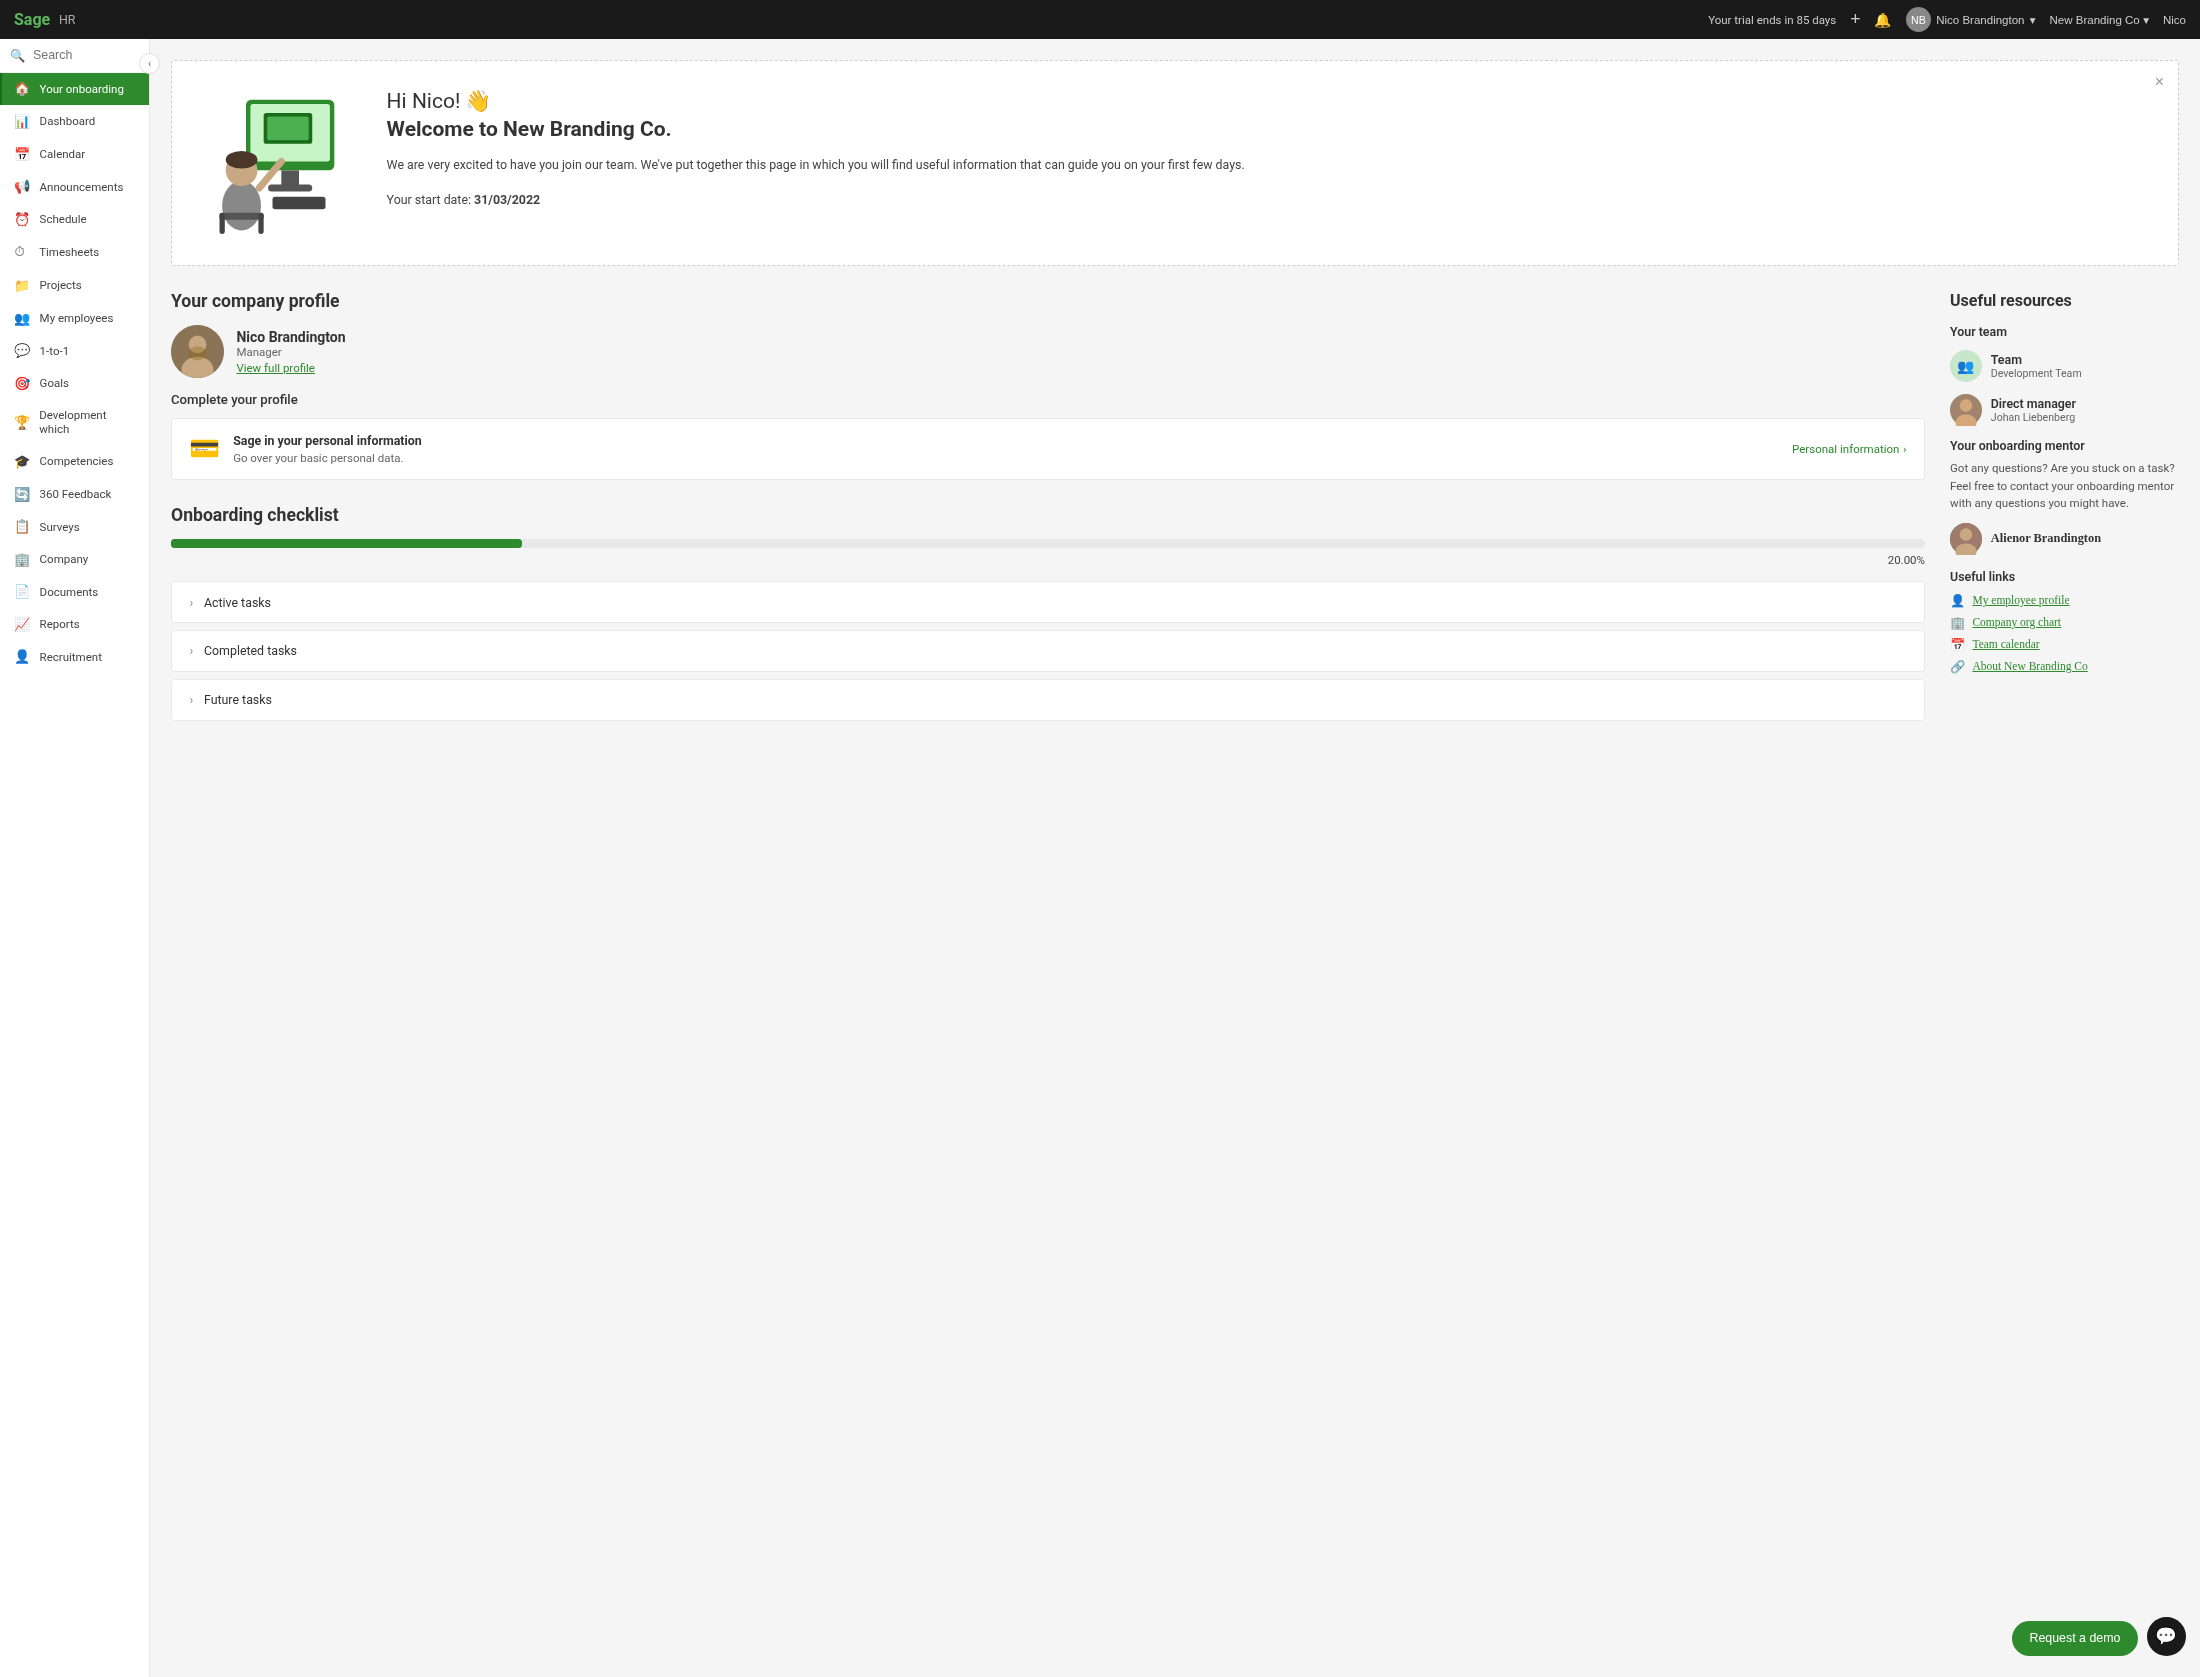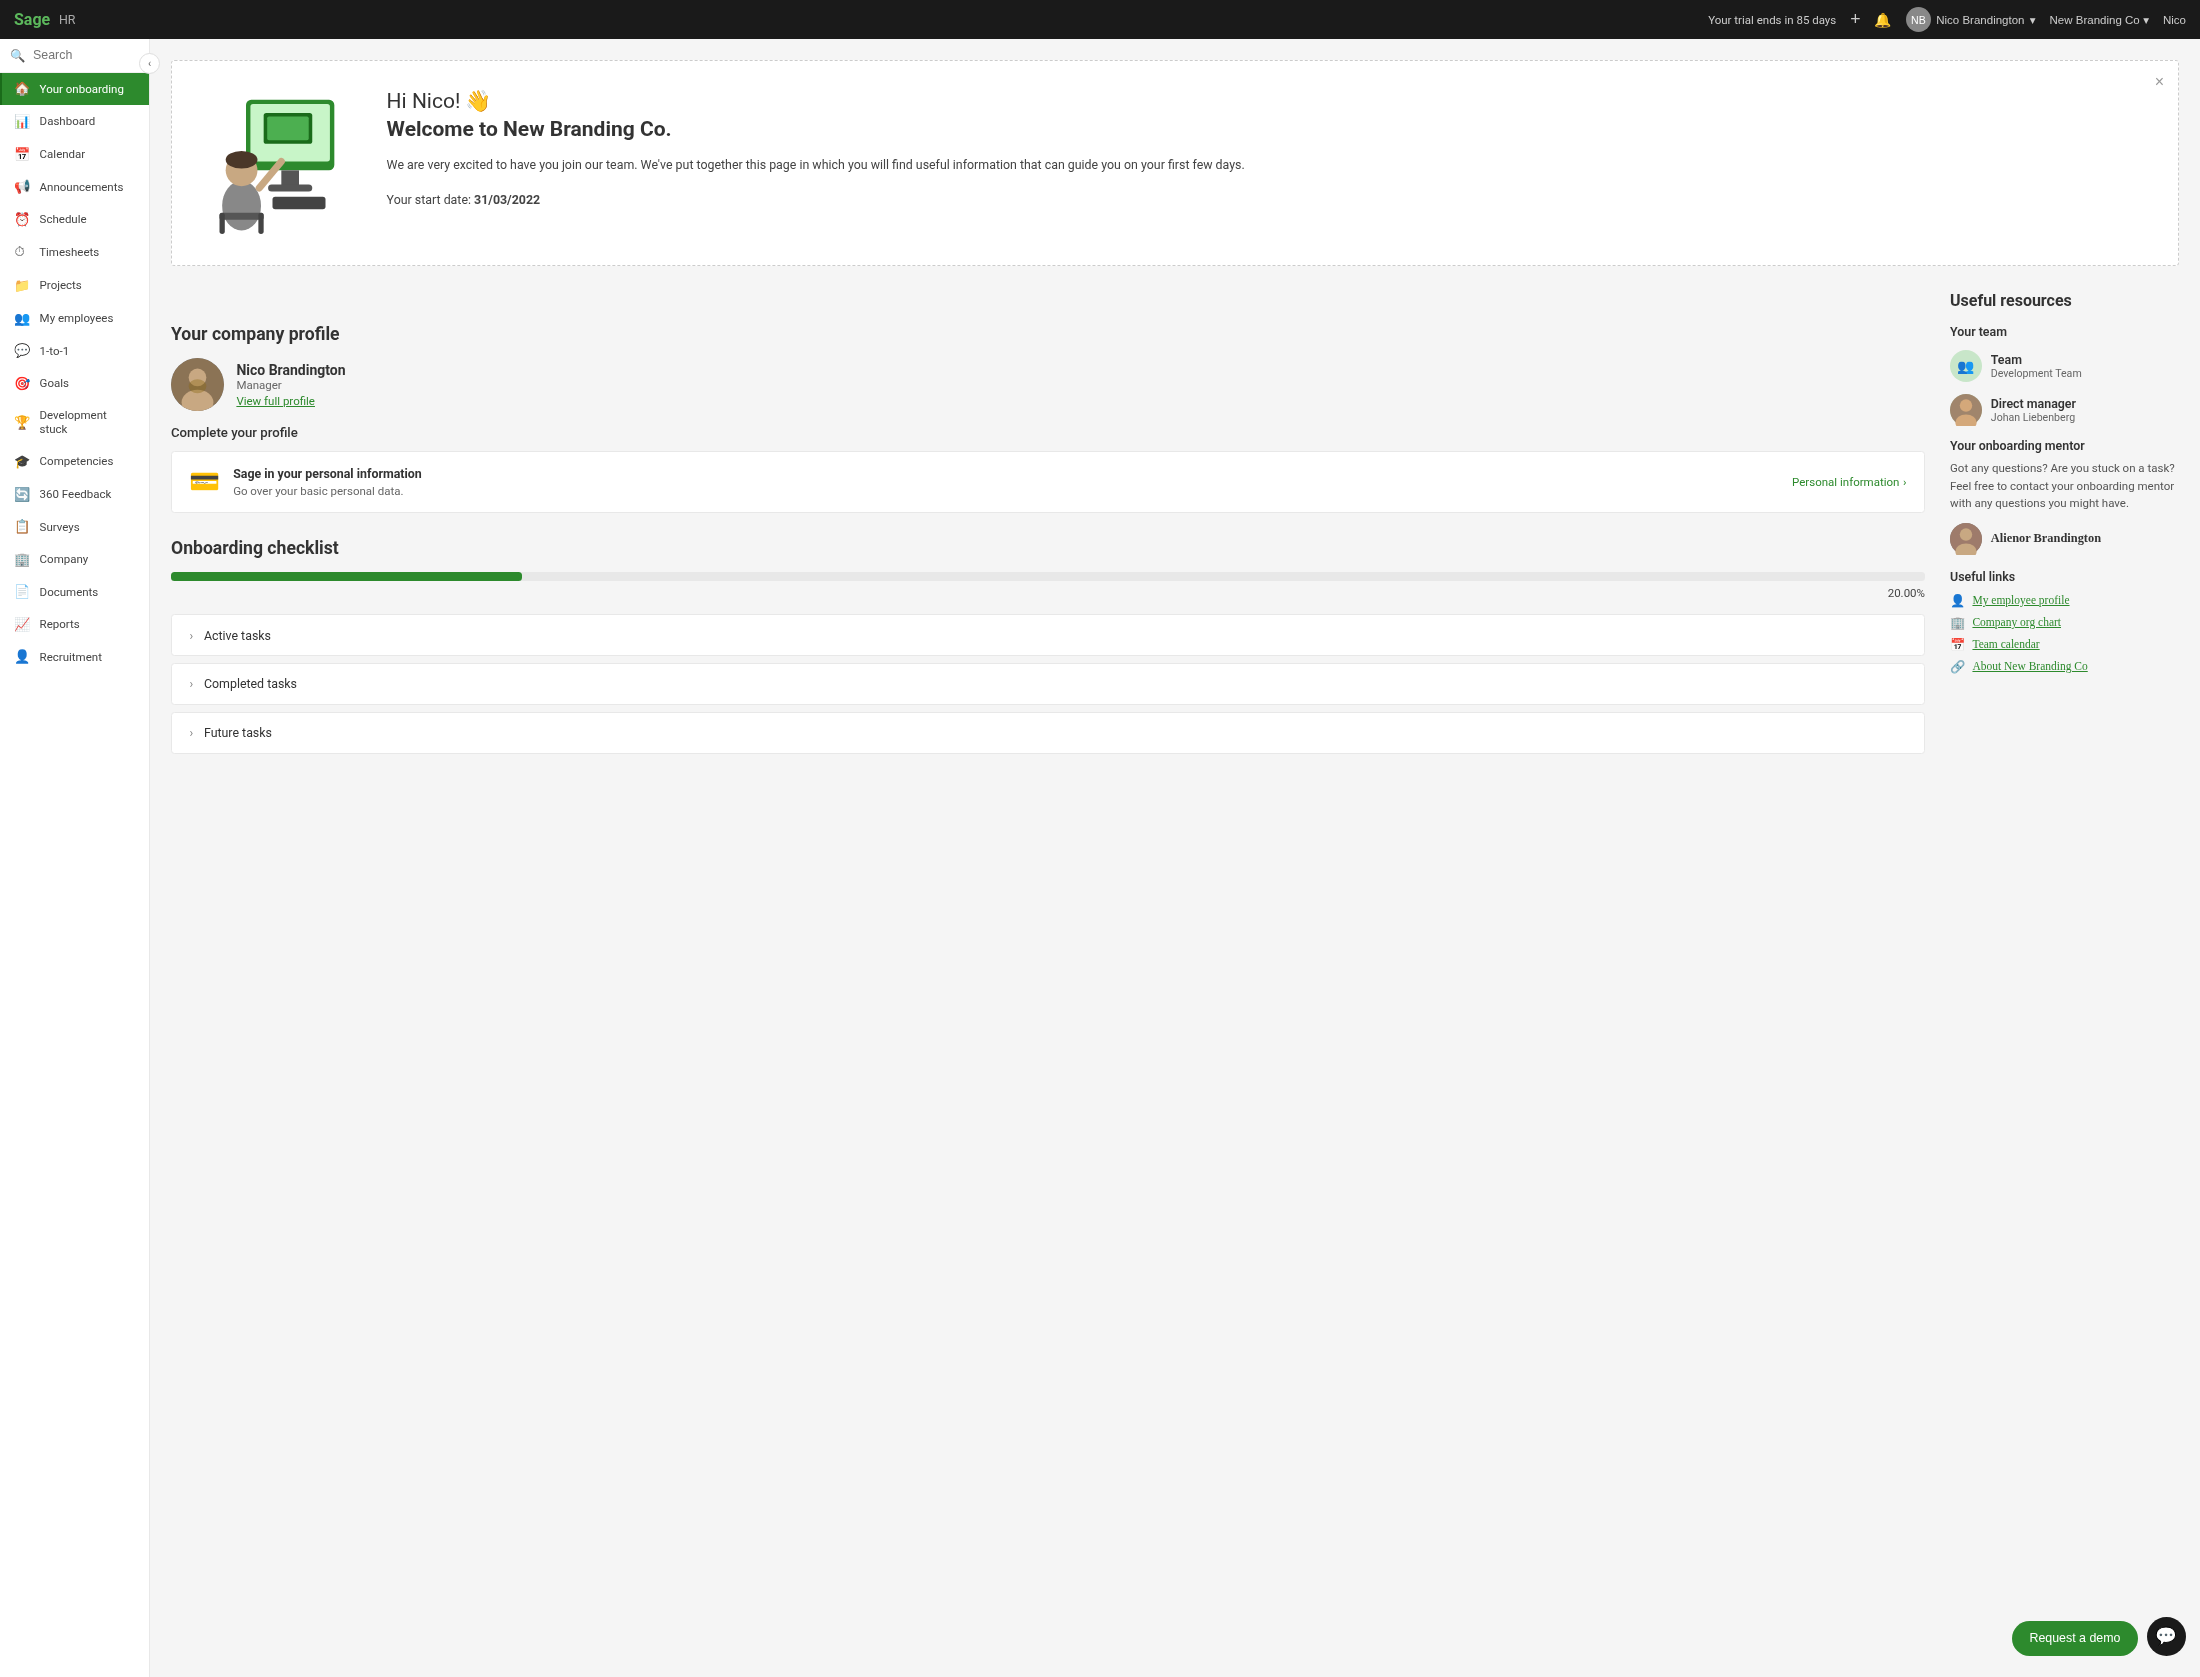--- a/index.html
+++ b/index.html
@@ -102,21 +102,21 @@
     .welcome-content { flex: 1; padding-top: 7px; }
     .welcome-title-row { display: flex; align-items: center; gap: 7px; font-size: 21px; margin-bottom: 3.5px; }
     .welcome-subtitle { font-size: 21px; font-weight: bold; margin-bottom: 14px; }
     .welcome-desc { font-size: 12.4px; color: #444; line-height: 1.6; margin-bottom: 17.6px; }
     .welcome-date { font-size: 12.4px; color: #444; }
     .welcome-date strong { font-weight: bold; }
     .close-btn { position: absolute; top: 12.4px; right: 14px; background: none; border: none; font-size: 16px; color: #999; cursor: pointer; }
 
     
     .two-col { display: flex; gap: 25px; align-items: flex-start; }
-    .col-main { flex: 1; margin-top: 33px; }
+    .col-main { flex: 1; }
     .col-side { width: 229px; min-width: 229px; }
 
     
     .section-title { font-size: 17.6px; font-weight: bold; margin-bottom: 14px; }
     .profile-card { display: flex; align-items: center; gap: 12.4px; margin-bottom: 14px; }
     .profile-avatar { width: 53px; height: 53px; border-radius: 50%; background: #888; overflow: hidden; display: flex; align-items: center; justify-content: center; font-size: 21px; color: #fff; }
     .profile-name { font-size: 14px; font-weight: bold; }
     .profile-title { font-size: 11.5px; color: #666; }
     .profile-link { color: #2d8a2d; font-size: 11.5px; text-decoration: underline; cursor: pointer; }
     .complete-label { font-size: 13.2px; font-weight: 500; margin-bottom: 10.6px; }
@@ -282,21 +282,21 @@
       <a class="nav-item">
         <span class="nav-icon">💬</span>
         <span>1-to-1</span>
       </a>
       <a class="nav-item">
         <span class="nav-icon">🎯</span>
         <span>Goals</span>
       </a>
       <a class="nav-item">
         <span class="nav-icon">🏆</span>
-        <span>Development stuck</span>
+        <span>Development which</span>
       </a>
       <a class="nav-item">
         <span class="nav-icon">🎓</span>
         <span>Competencies</span>
       </a>
       <a class="nav-item">
         <span class="nav-icon">🔄</span>
         <span>360 Feedback</span>
       </a>
       <a class="nav-item">

